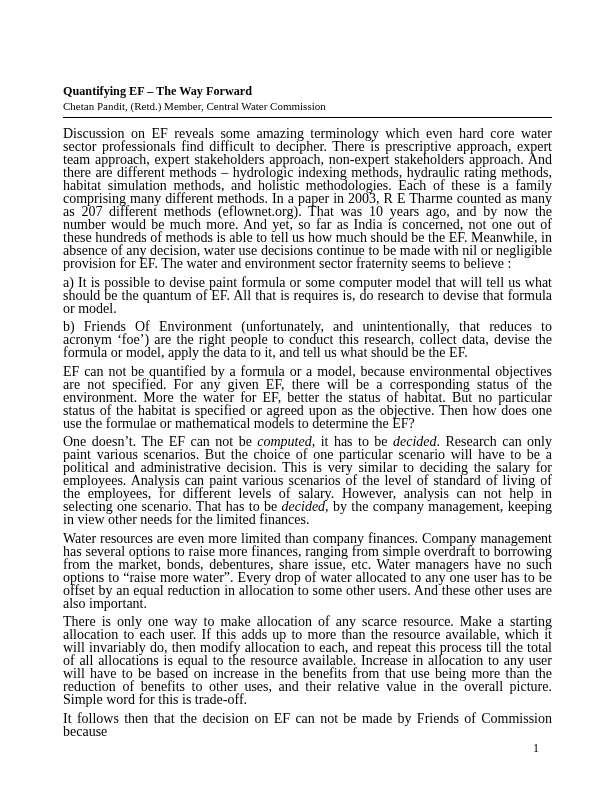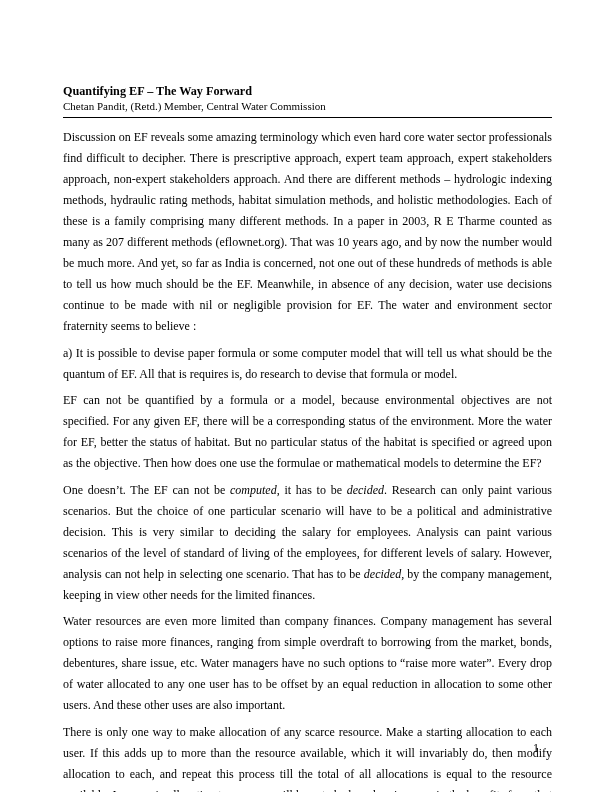--- a/index.html
+++ b/index.html
@@ -32,22 +32,22 @@
     font-size: 11px;
     line-height: 15px;
     margin: 0;
   }
   .rule {
     border: none;
     border-top: 1.2px solid #000000;
     margin: 3px 0 9px 0;
   }
   .para {
-    font-size: 12px;
-    line-height: 21px;
+    font-size: 14px;
+    line-height: 13px;
     text-align: justify;
     margin: 0 0 5.5px 0;
   }
   .italic {
     font-style: italic;
     font-family: Liberation Serif, serif;
   }
   .page-number {
     position: absolute;
     left: 533px;
@@ -63,22 +63,23 @@
   <div class="content">
 
     <p class="title">Quantifying EF – The Way Forward</p>
 
     <p class="author">Chetan Pandit, (Retd.) Member, Central Water Commission</p>
 
     <hr class="rule">
 
     <p class="para">Discussion on EF reveals some amazing terminology which even hard core water sector professionals find difficult to decipher. There is prescriptive approach, expert team approach, expert stakeholders approach, non-expert stakeholders approach. And there are different methods – hydrologic indexing methods, hydraulic rating methods, habitat simulation methods, and holistic methodologies. Each of these is a family comprising many different methods. In a paper in 2003, R E Tharme counted as many as 207 different methods (eflownet.org). That was 10 years ago, and by now the number would be much more. And yet, so far as India is concerned, not one out of these hundreds of methods is able to tell us how much should be the EF. Meanwhile, in absence of any decision, water use decisions continue to be made with nil or negligible provision for EF. The water and environment sector fraternity seems to believe :</p>
 
-    <p class="para">a) It is possible to devise paper formula or some computer model that will tell us what should be the quantum of EF. All that is requires is, do research to devise that formula or model.</p>
+    <p class="para">a) It is possible to devise paint formula or some computer model that will tell us what should be the quantum of EF. All that is requires is, do research to devise that formula or model.</p>
 
+    <p class="para">b) Friends Of Environment (unfortunately, and unintentionally, that reduces to acronym ‘foe’) are the right people to conduct this research, collect data, devise the formula or model, apply the data to it, and tell us what should be the EF.</p>
 
 
     <p class="para">EF can not be quantified by a formula or a model, because environmental objectives are not specified. For any given EF, there will be a corresponding status of the environment. More the water for EF, better the status of habitat. But no particular status of the habitat is specified or agreed upon as the objective. Then how does one use the formulae or mathematical models to determine the EF?</p>
 
     <p class="para"><span>One doesn’t. The EF can not be </span><span class="italic">computed</span><span>, it has to be </span><span class="italic">decided</span><span>. Research can only paint various scenarios. But the choice of one particular scenario will have to be a political and administrative decision. This is very similar to deciding the salary for employees. Analysis can paint various scenarios of the level of standard of living of the employees, for different levels of salary. However, analysis can not help in selecting one scenario. That has to be </span><span class="italic">decided</span><span>, by the company management, keeping in view other needs for the limited finances.</span></p>
 
     <p class="para">Water resources are even more limited than company finances. Company management has several options to raise more finances, ranging from simple overdraft to borrowing from the market, bonds, debentures, share issue, etc. Water managers have no such options to “raise more water”. Every drop of water allocated to any one user has to be offset by an equal reduction in allocation to some other users. And these other uses are also important.</p>
 
     <p class="para">There is only one way to make allocation of any scarce resource. Make a starting allocation to each user. If this adds up to more than the resource available, which it will invariably do, then modify allocation to each, and repeat this process till the total of all allocations is equal to the resource available. Increase in allocation to any user will have to be based on increase in the benefits from that use being more than the reduction of benefits to other uses, and their relative value in the overall picture. Simple word for this is trade-off.</p>
 

